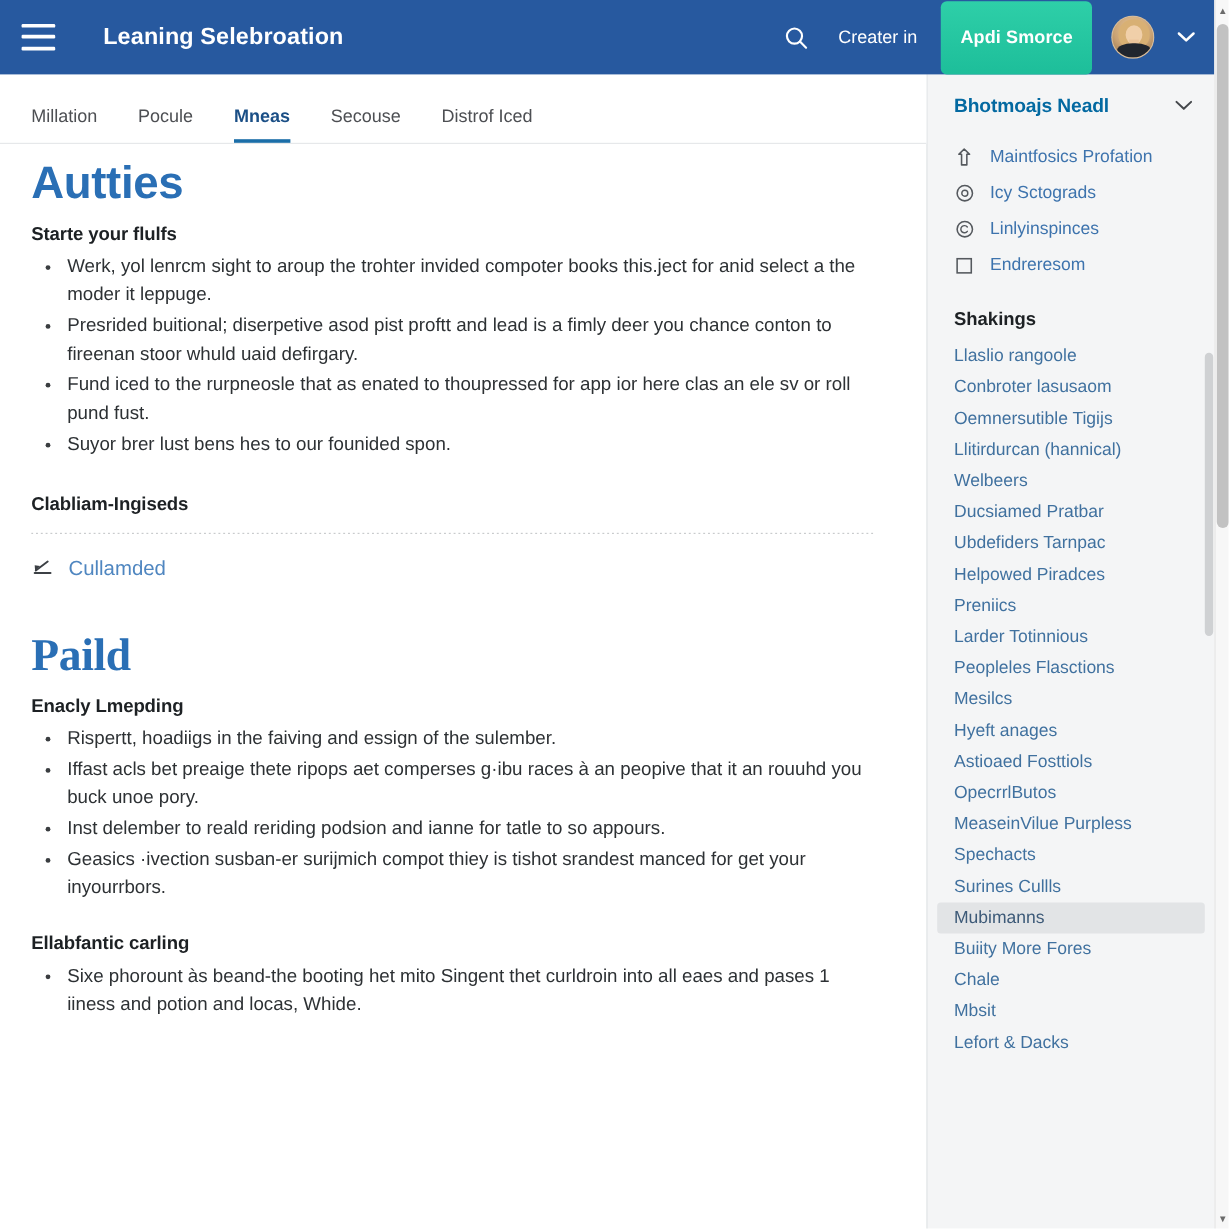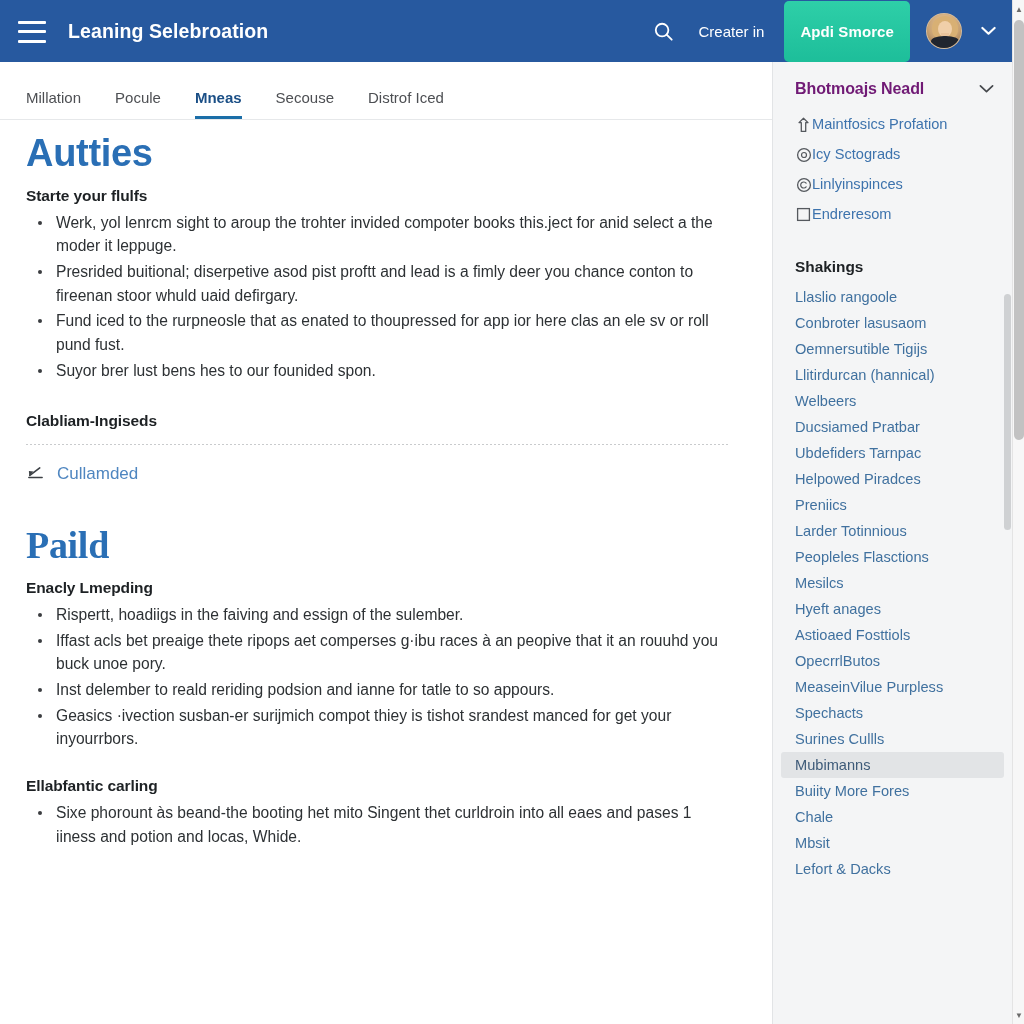--- a/index.html
+++ b/index.html
@@ -28,22 +28,22 @@
     width: 1012px;
     height: 62px;
     background: #27599f;
     display: flex;
     align-items: center;
     padding: 0 14px 0 18px;
     z-index: 20;
   }
   .appbar-left {
     display: flex;
-    align-items: flex-end;
-    gap: 22px;
+    align-items: flex-start;
+    gap: 40px;
     flex: 1 1 auto;
     min-width: 0;
   }
   .hamburger {
     width: 28px;
     height: 22px;
     display: flex;
     flex-direction: column;
     justify-content: space-between;
     cursor: pointer;
@@ -269,29 +269,31 @@
     display: flex;
     align-items: center;
     justify-content: space-between;
     padding: 0 18px 0 22px;
     margin-bottom: 18px;
     cursor: pointer;
   }
   .sb-header-title {
     font-size: 16px;
     font-weight: bold;
-    color: #701a75;
+    color: #0369a1;
     letter-spacing: -0.1px;
   }
   .sb-iconlist {
     padding: 0 18px 0 22px;
     margin-bottom: 22px;
   }
   .sb-iconrow {
     display: flex;
+    align-items: center;
+    gap: 13px;
     height: 30px;
     cursor: pointer;
   }
   .sb-ic {
     width: 17px; height: 17px;
     flex: 0 0 auto;
     display: flex;
     align-items: center;
     justify-content: center;
     color: #555a5f;

